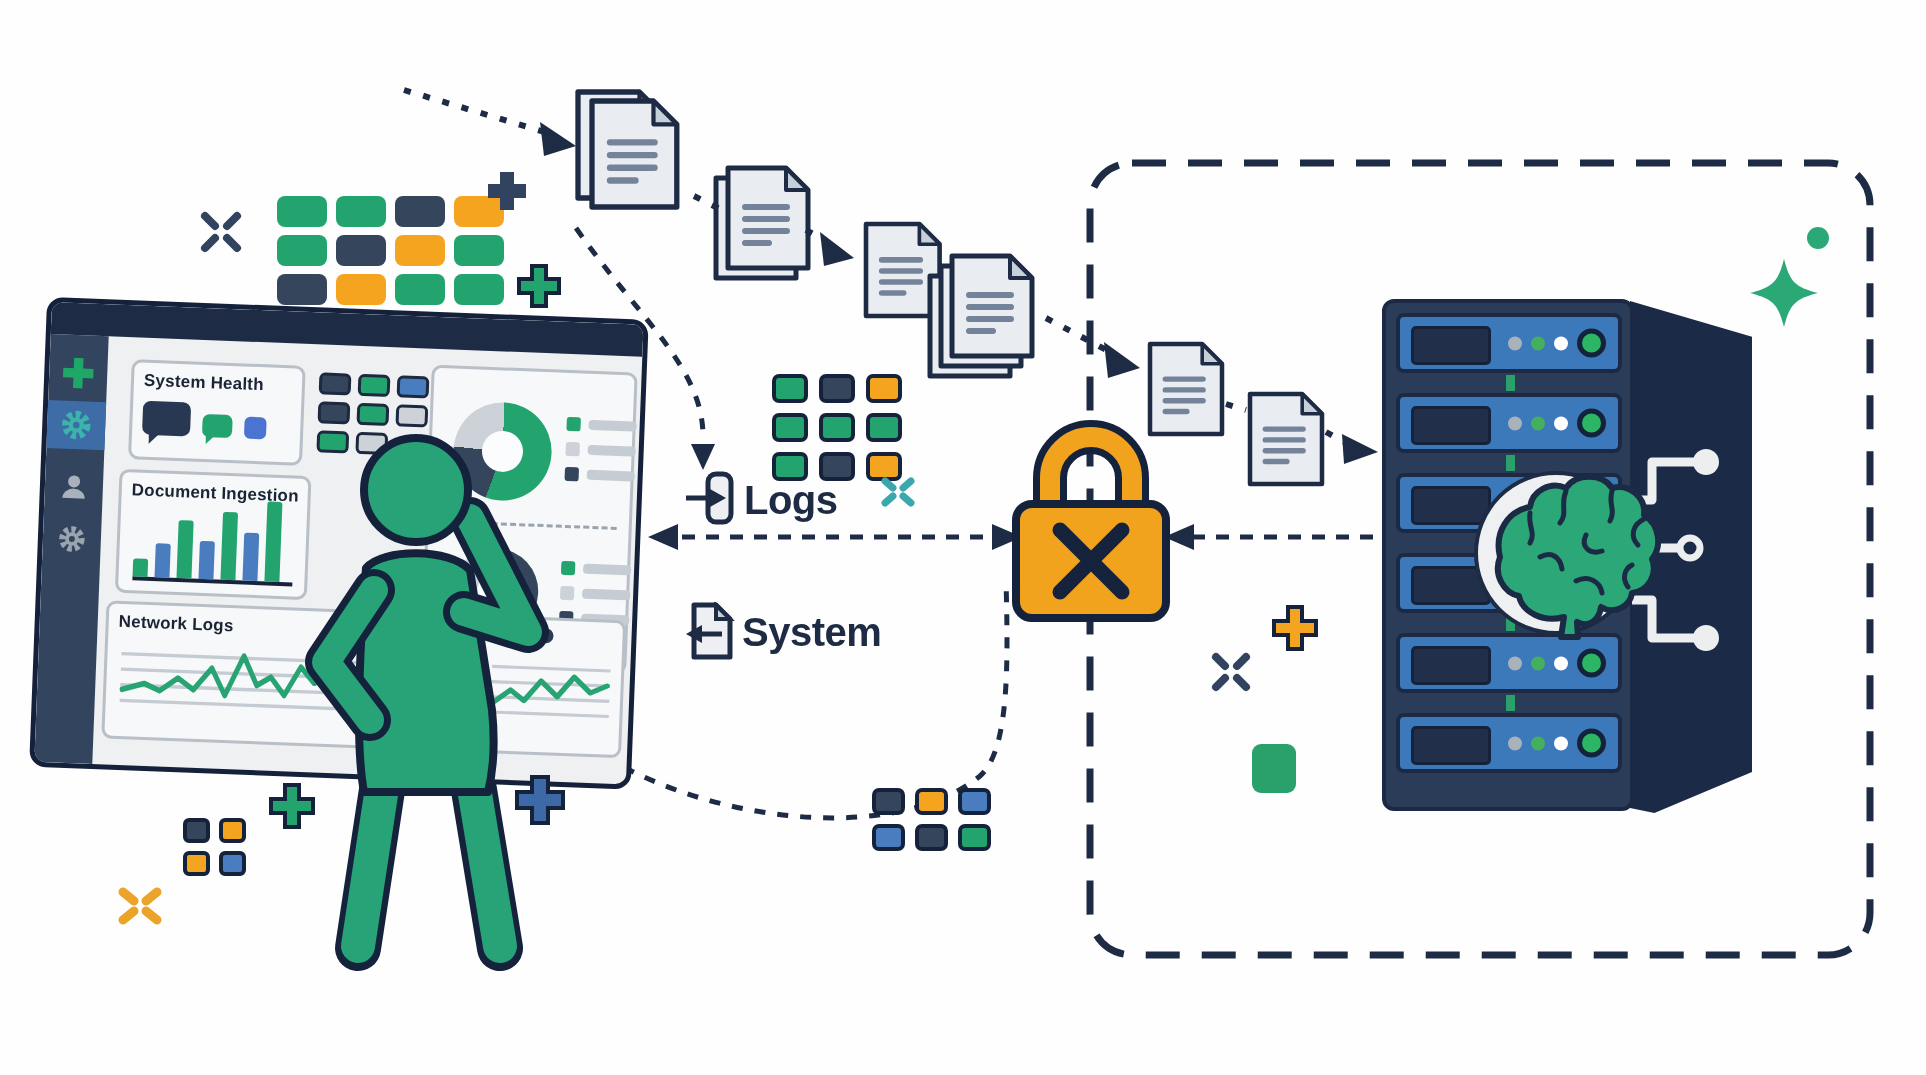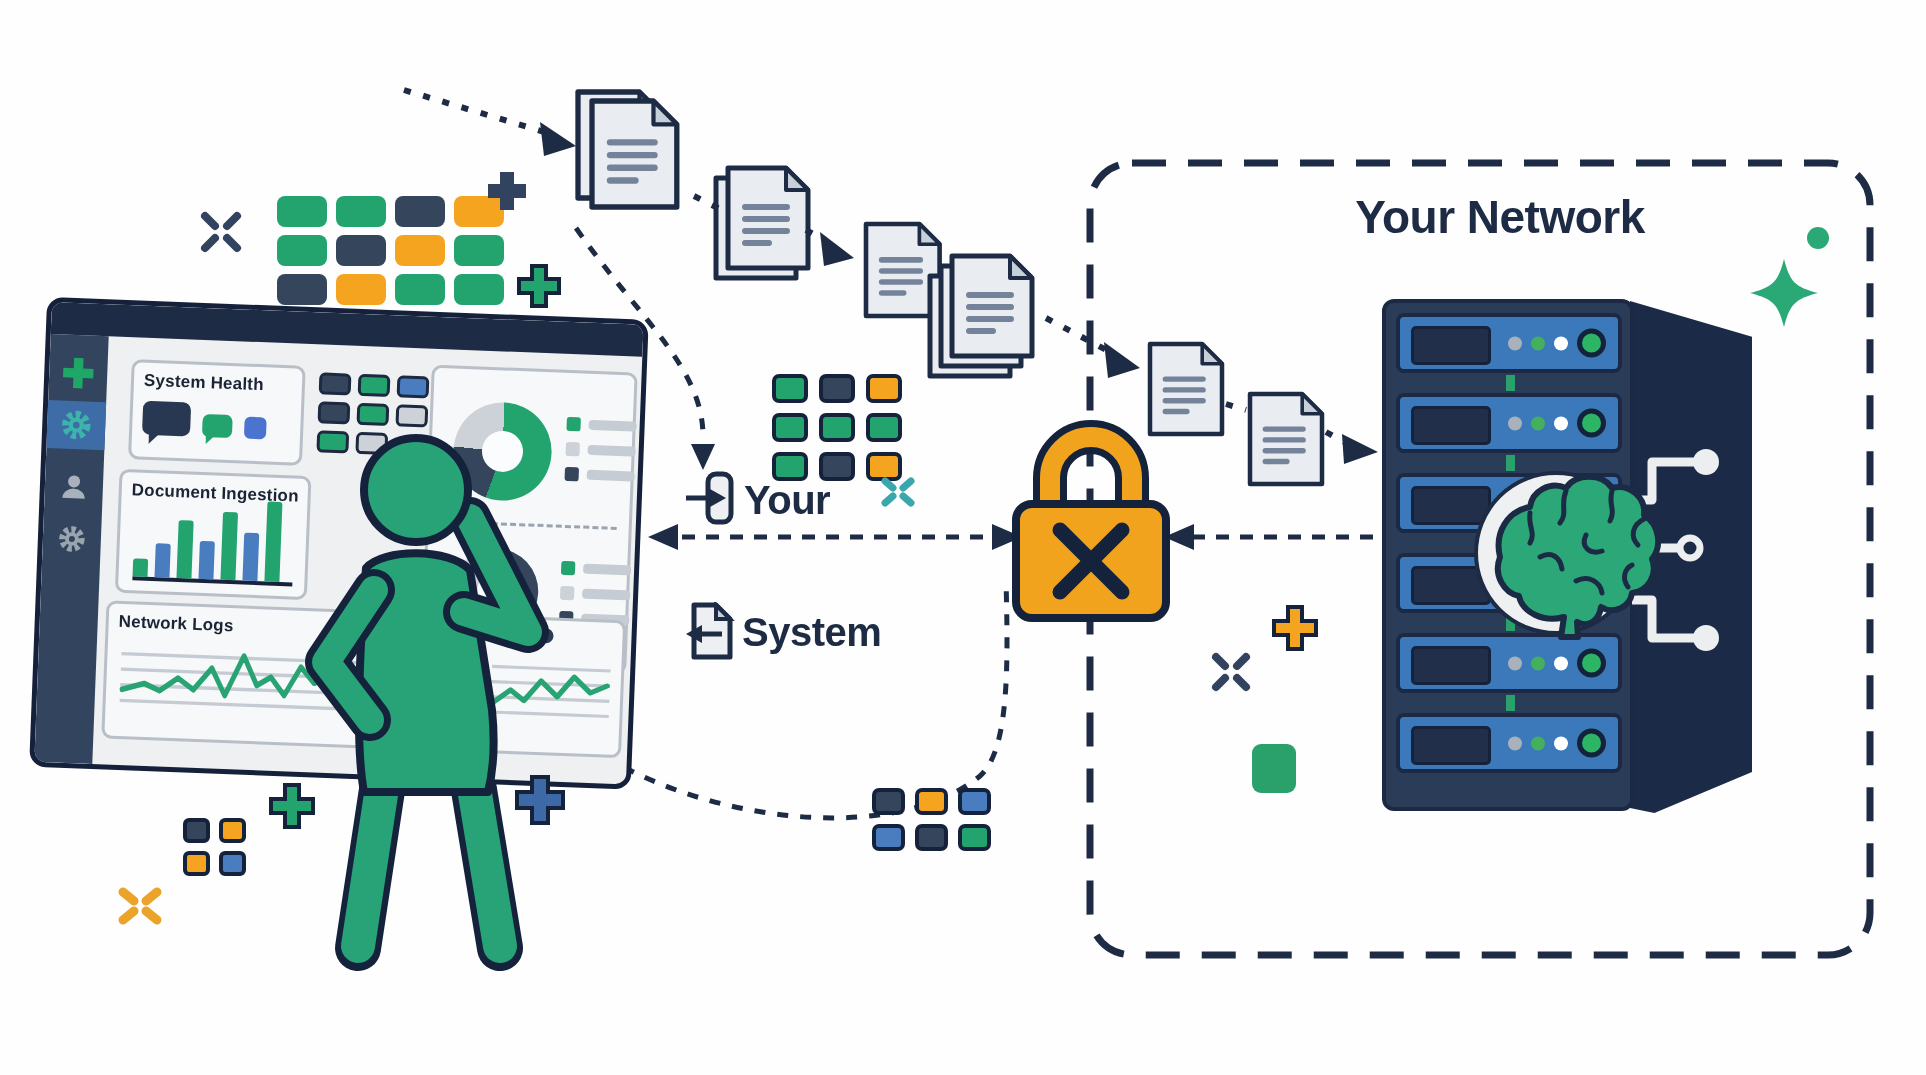--- a/index.html
+++ b/index.html
@@ -139,21 +139,20 @@
       <polygon points="1104,342 1140,368 1108,378"></polygon>
       <polygon points="1342,434 1378,452 1344,464"></polygon>
       <polygon points="691,444 715,444 703,470"></polygon>
       <polygon points="678,524 678,550 648,537"></polygon>
       <polygon points="992,524 992,550 1022,537"></polygon>
       <polygon points="1194,524 1194,550 1164,537"></polygon>
       <polygon points="576,736 608,748 590,770"></polygon>
     </g>
   </svg>
 
-  <div id="network-title">Your Network</div>
 
   <div id="monitor">
     <div class="m-topbar"></div>
     <div class="m-body">
       <div class="m-sidebar">
         <div class="sb-item" style="top:18px;height:40px">
           <svg width="34" height="34" viewBox="0 0 36 36">
             <path d="M13,2 h10 v11 h11 v10 h-11 v11 h-10 v-11 h-11 v-10 h11 z" fill="#1fa768"></path>
           </svg>
         </div>
@@ -391,21 +390,21 @@
     <path transform="translate(1784,293)" d="M0,-34 C6,-11 11,-6 34,0 C11,6 6,11 0,34 C-6,11 -11,6 -34,0 C-11,-6 -6,-11 0,-34 Z" fill="#2aa876"></path>
   </svg>
 
   <div class="green-square"></div>
 
   <svg class="abs" style="left:686px;top:468px" width="48" height="62" viewBox="0 0 48 62">
     <rect x="22" y="6" width="23" height="48" rx="8" fill="#edeff2" stroke="#1e2b45" stroke-width="5"></rect>
     <line x1="0" y1="30" x2="26" y2="30" stroke="#1e2b45" stroke-width="5"></line>
     <polygon points="24,21 40,30 24,39" fill="#1e2b45"></polygon>
   </svg>
-  <div class="flow-label" style="left:744px;top:478px">Your</div>
+  <div class="flow-label" style="left:744px;top:478px">Logs</div>
 
   <svg class="abs" style="left:684px;top:602px" width="52" height="60" viewBox="0 0 52 60">
     <path d="M10,3 H32 L46,17 V55 H10 Z" fill="#edeff2" stroke="#1e2b45" stroke-width="5" stroke-linejoin="round"></path>
     <path d="M32,3 L32,17 H46 Z" fill="#c7cfd9" stroke="#1e2b45" stroke-width="4"></path>
     <line x1="16" y1="32" x2="38" y2="32" stroke="#1e2b45" stroke-width="5"></line>
     <polygon points="18,23 2,32 18,41" fill="#1e2b45"></polygon>
   </svg>
   <div class="flow-label" style="left:742px;top:610px">System</div>
 
   <div id="rack">

